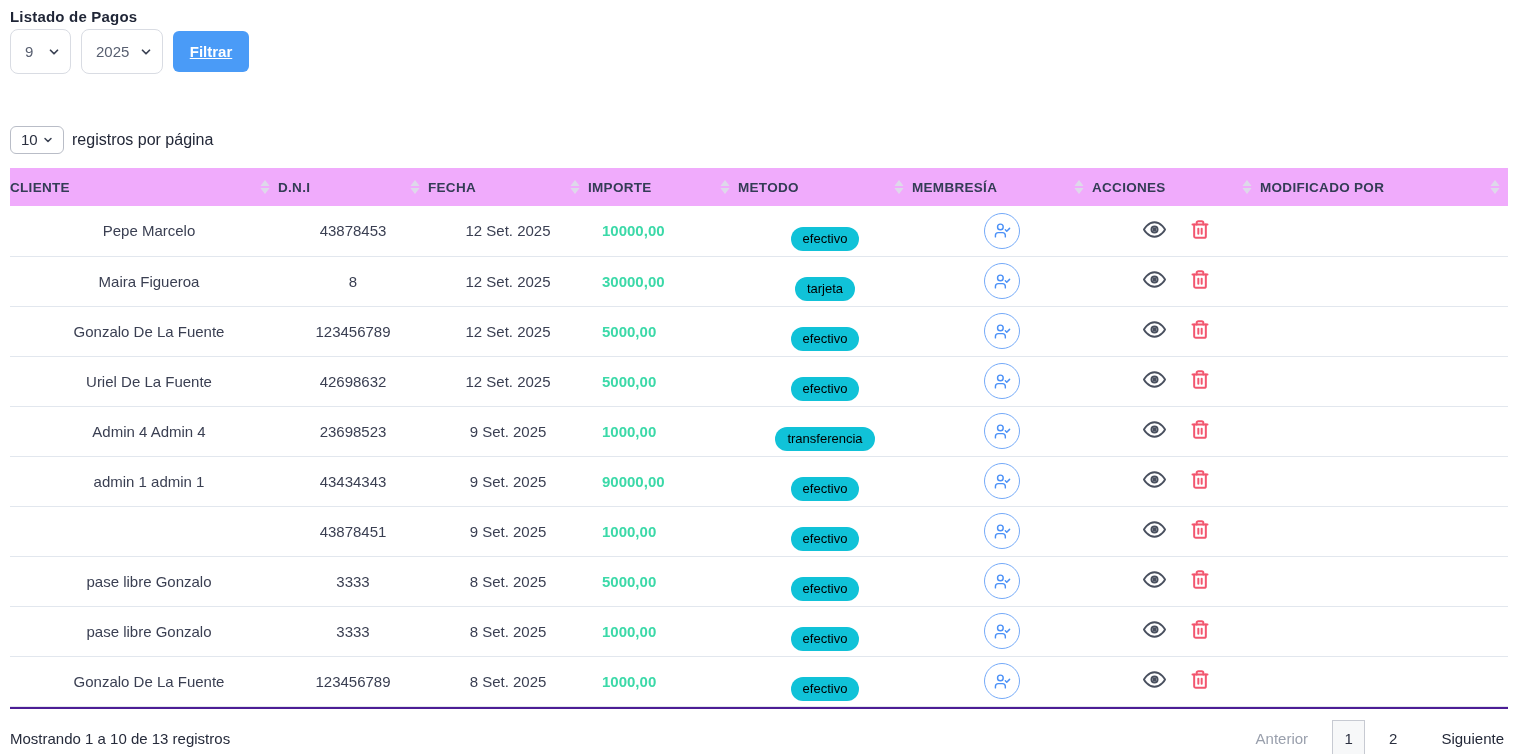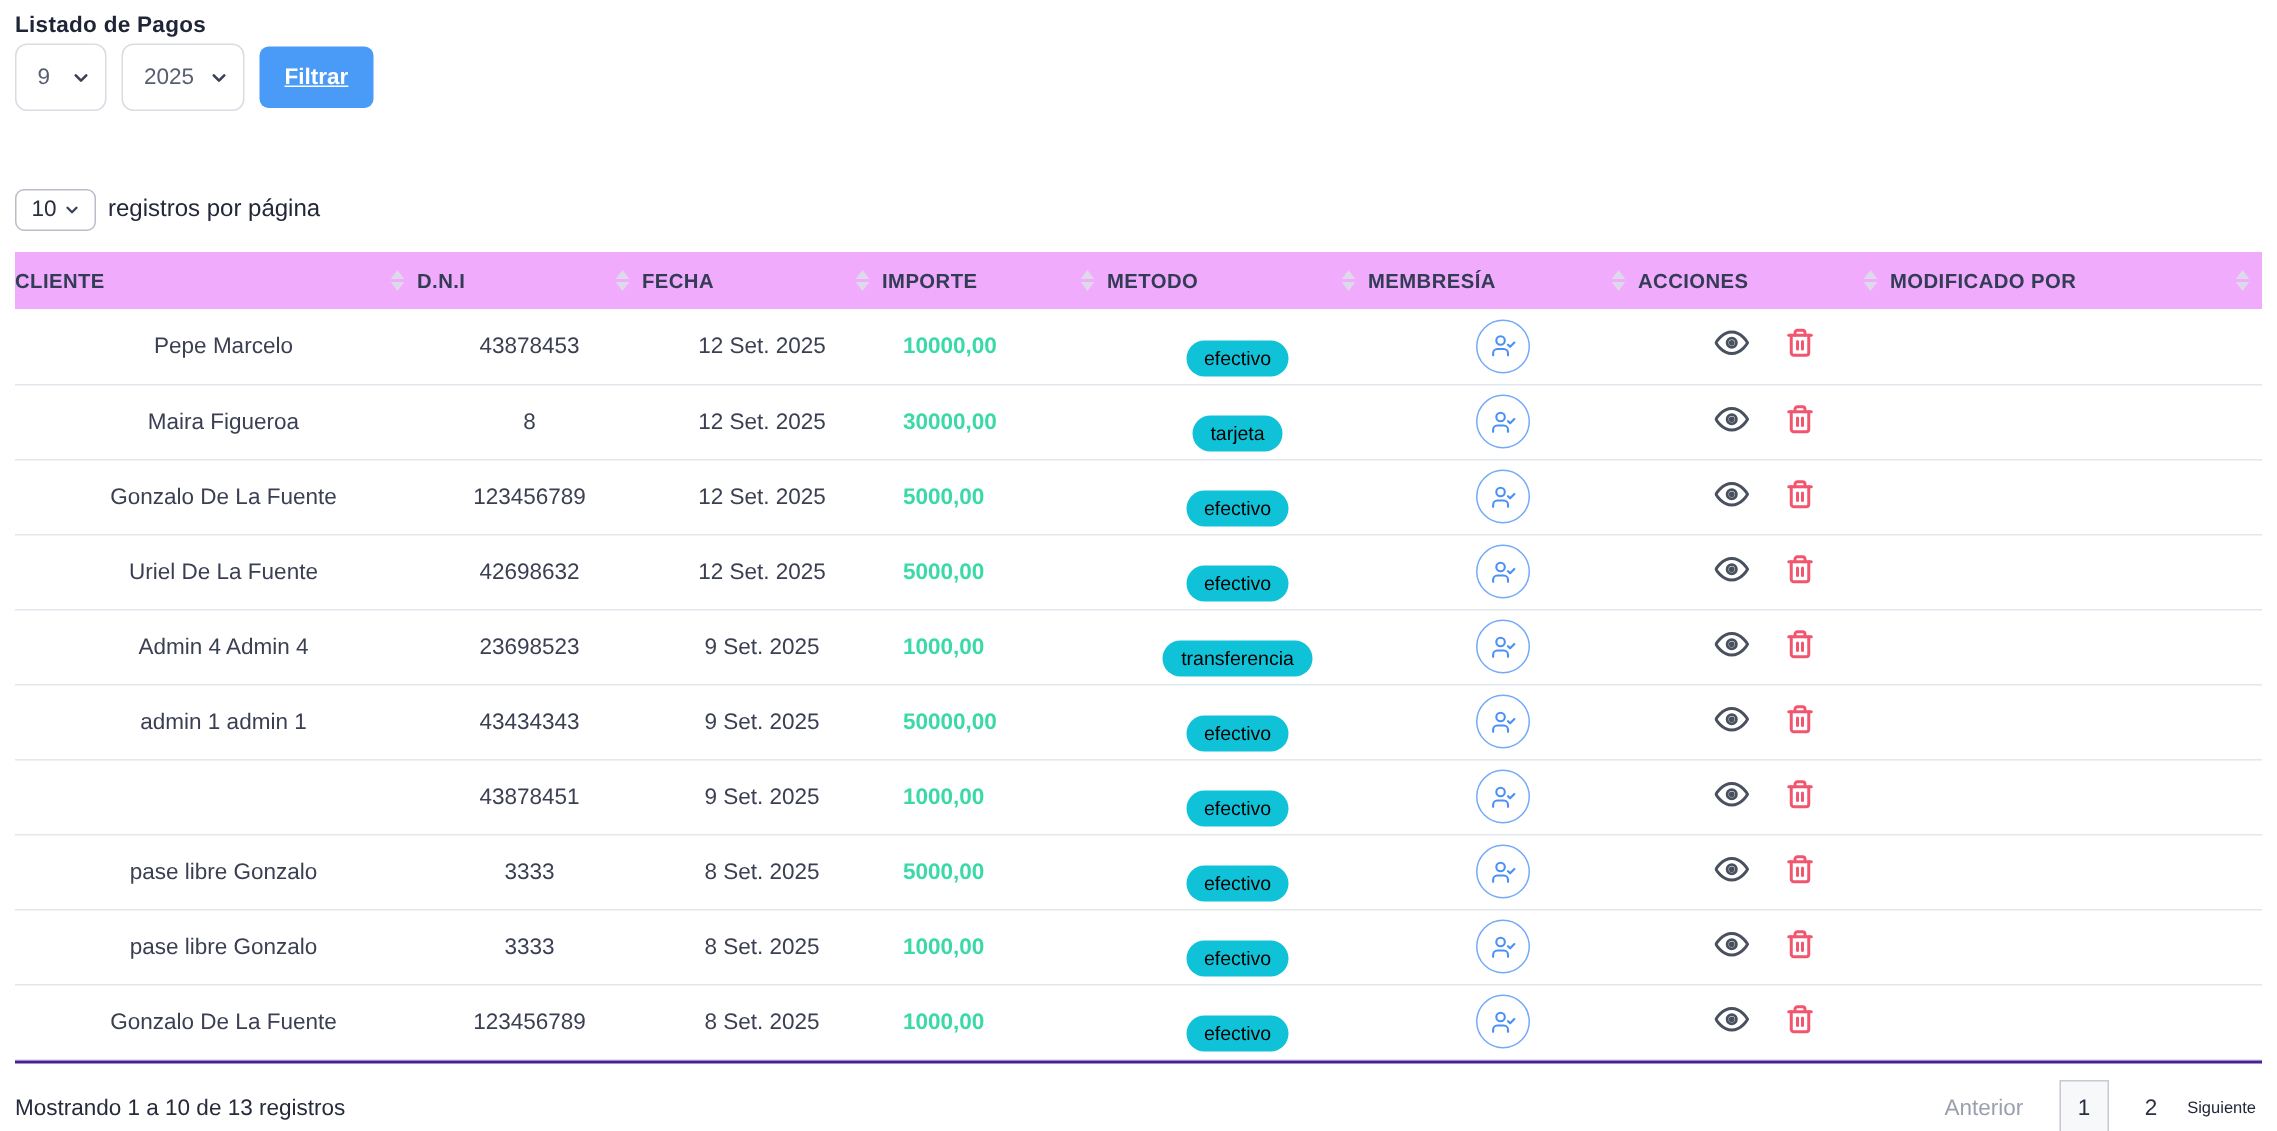--- a/index.html
+++ b/index.html
@@ -162,21 +162,21 @@
   .page-prev { font-size: 15px; color: #9aa0ad; margin-right: 24px; cursor: pointer; }
   .page-current {
     width: 33px; height: 37px;
     border: 1px solid #c7cad2;
     background: #f7f8f9;
     display: flex; align-items: center; justify-content: center;
     font-size: 15px; color: #2b3040;
     cursor: pointer;
   }
   .page-num { font-size: 15px; color: #2b3040; margin-left: 24px; cursor: pointer; }
-  .page-next { font-size: 11px; color: #232838; margin-left: 20px; margin-right: 4px; cursor: pointer; }
+  .page-next { font-size: 15px; color: #232838; margin-left: 44px; margin-right: 4px; cursor: pointer; }
 </style>
 </head>
 <body>
 
 <div class="page-title">Listado de Pagos</div>
 
 <div class="filter-row">
   <div class="select-wrap sel-month">
     <select>
       <option>9</option>
@@ -503,21 +503,21 @@
           </span>
         </button>
       </span>
     </td>
     <td class="cell-modificado"></td>
   </tr>
       <tr>
     <td class="cell-cliente">admin 1 admin 1</td>
     <td class="cell-dni">43434343</td>
     <td class="cell-fecha">9 Set. 2025</td>
-    <td class="cell-importe">50000,00</td>
+    <td class="cell-importe">90000,00</td>
     <td class="cell-metodo">
       <span class="badge">efectivo</span>
     </td>
     <td class="cell-membresia">
       <button class="member-btn">
         <span style="display:inline-flex;">
           <svg width="17" height="17" viewBox="0 0 24 24" fill="none" stroke="#4a90f7" stroke-width="2" stroke-linecap="round" stroke-linejoin="round">
             <path d="M16 21v-2a4 4 0 0 0-4-4H6a4 4 0 0 0-4 4v2"></path>
             <circle cx="9" cy="7" r="4"></circle>
             <polyline points="16 11 18 13 22 9"></polyline>

